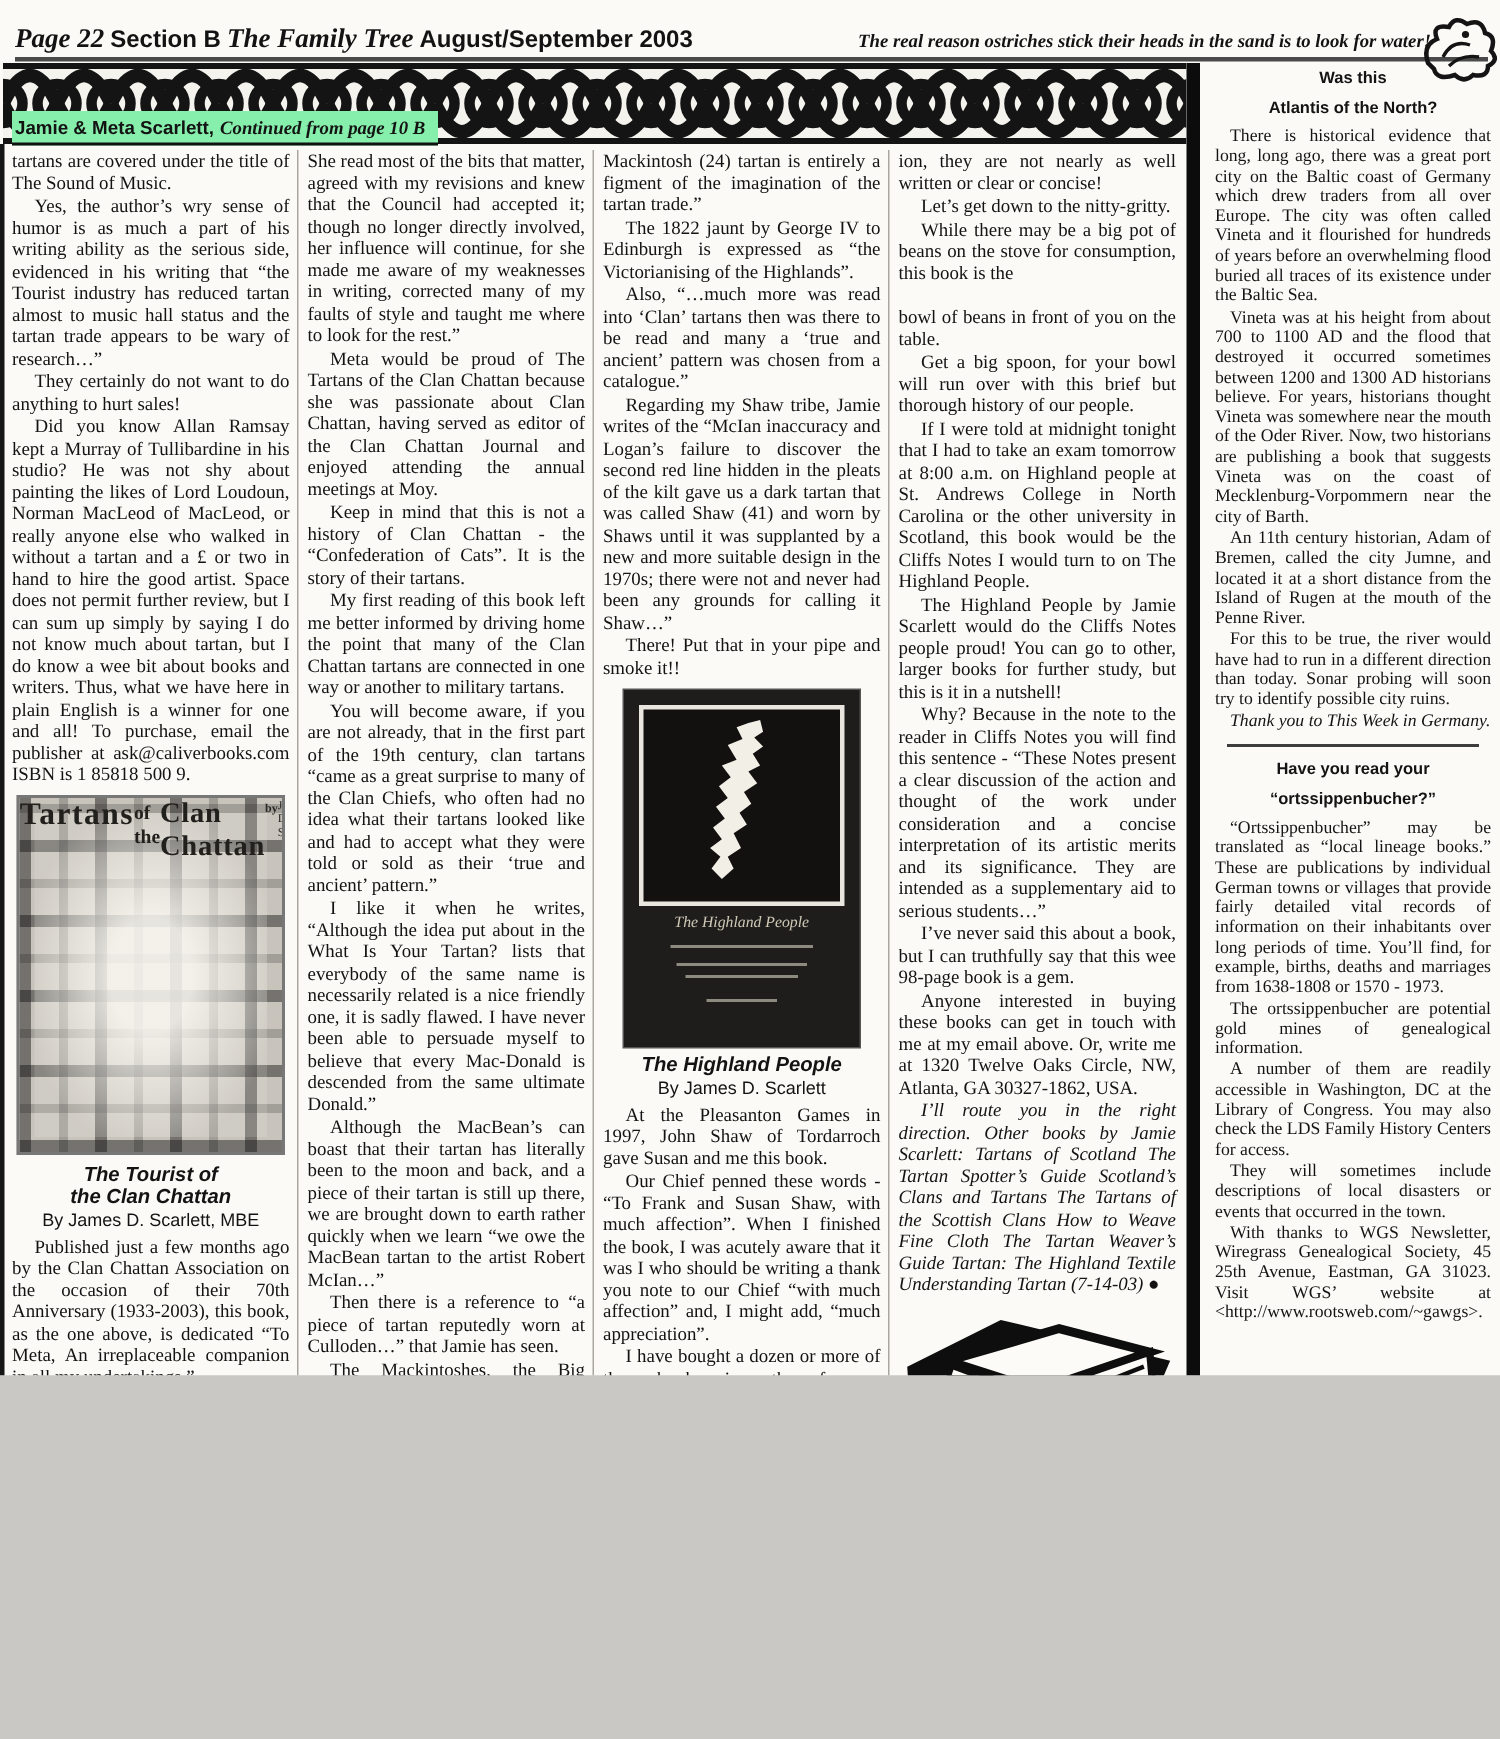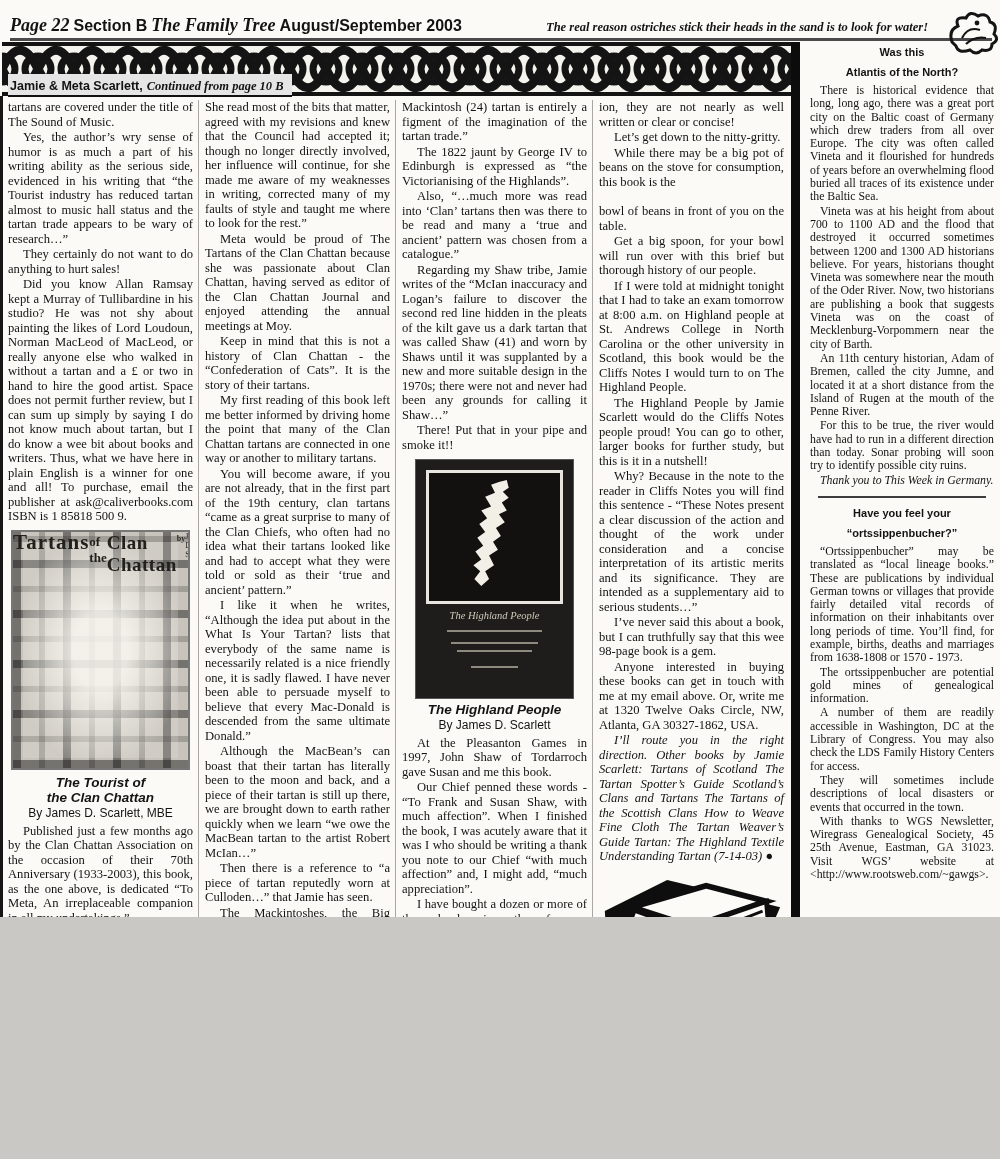--- a/index.html
+++ b/index.html
@@ -7,26 +7,26 @@
         font-family:"Liberation Serif",serif;overflow:hidden;}
 
   
   .masthead{position:absolute;left:10px;top:6px;width:982px;height:32px;
             border-bottom:3px solid #4a4a4a;display:flex;align-items:flex-end;justify-content:space-between;}
   .mast-left{white-space:nowrap;padding-bottom:2px;}
   .mast-page{font-size:18px;font-weight:bold;font-style:italic;}
   .mast-section{font-size:16px;font-weight:bold;font-family:"Liberation Sans",sans-serif;}
   .mast-pub{font-size:18px;font-weight:bold;font-style:italic;}
   .mast-issue{font-size:16px;font-weight:bold;font-family:"Liberation Sans",sans-serif;}
-  .mast-tagline{font-size:12.5px;font-weight:bold;font-style:italic;padding:0 64px 3px 0;white-space:nowrap;}
+  .mast-tagline{font-size:12.5px;font-weight:bold;font-style:italic;padding:0 38px 3px 0;white-space:nowrap;}
   .corner-ornament{position:absolute;right:2px;top:8px;width:52px;height:50px;}
 
   
   .knot-band{position:absolute;left:2px;top:42px;width:789px;height:54px;}
-  .continued-label{position:absolute;left:8px;top:74px;background:#e5e5e5;z-index:3;
+  .continued-label{position:absolute;left:8px;top:74px;background:#86efac;z-index:3;
                    padding:2px 8px 1px 2px;border-bottom:2px solid #111;white-space:nowrap;}
   .continued-names{font-family:"Liberation Sans",sans-serif;font-weight:bold;font-size:12.5px;}
   .continued-note{font-style:italic;font-size:12.5px;font-weight:bold;}
 
   
   .vbar{position:absolute;left:791px;top:42px;width:9px;height:1117px;background:#0c0c0c;}
   .left-edge{position:absolute;left:0;top:96px;width:3px;height:1063px;background:#161616;}
   .bottom-bar{position:absolute;left:0;top:1142px;width:791px;height:11px;background:#0c0c0c;}
   .rail-bottom-rule{position:absolute;left:812px;top:1151px;width:180px;height:2px;background:#3a3a3a;}
 
@@ -272,21 +272,21 @@
           <p class="para">Vineta was at his height from about 700 to 1100 AD and the flood that destroyed it occurred sometimes between 1200 and 1300 AD historians believe. For years, historians thought Vineta was somewhere near the mouth of the Oder River. Now, two historians are publishing a book that suggests Vineta was on the coast of Mecklenburg-Vorpommern near the city of Barth.</p>
           <p class="para">An 11th century historian, Adam of Bremen, called the city Jumne, and located it at a short distance from the Island of Rugen at the mouth of the Penne River.</p>
           <p class="para">For this to be true, the river would have had to run in a different direction than today. Sonar probing will soon try to identify possible city ruins.</p>
           <p class="para italic">Thank you to This Week in Germany.</p>
         </div>
     </div>
 
     <hr class="rail-divider">
 
     <div class="rail-section2">
-      <h3 class="rail-h">Have you feel your</h3>
+      <h3 class="rail-h">Have you read your</h3>
       <h3 class="rail-h">“ortssippenbucher?”</h3>
       <div>
           <p class="para">“Ortssippenbucher” may be translated as “local lineage books.” These are publications by individual German towns or villages that provide fairly detailed vital records of information on their inhabitants over long periods of time.  You’ll find, for example, births, deaths and marriages from 1638-1808 or 1570 - 1973.</p>
           <p class="para">The ortssippenbucher are potential gold mines of genealogical information.</p>
           <p class="para">A number of them are readily accessible in Washington, DC at the Library of Congress.  You may also check the LDS Family History Centers for access.</p>
           <p class="para">They will sometimes include descriptions of local disasters or events that occurred in the town.</p>
           <p class="para">With thanks to WGS Newsletter, Wiregrass Genealogical Society, 45 25th Avenue, Eastman, GA 31023.  Visit WGS’ website at &lt;http://www.rootsweb.com/~gawgs&gt;.</p>
         </div>
     </div>
   </div>

